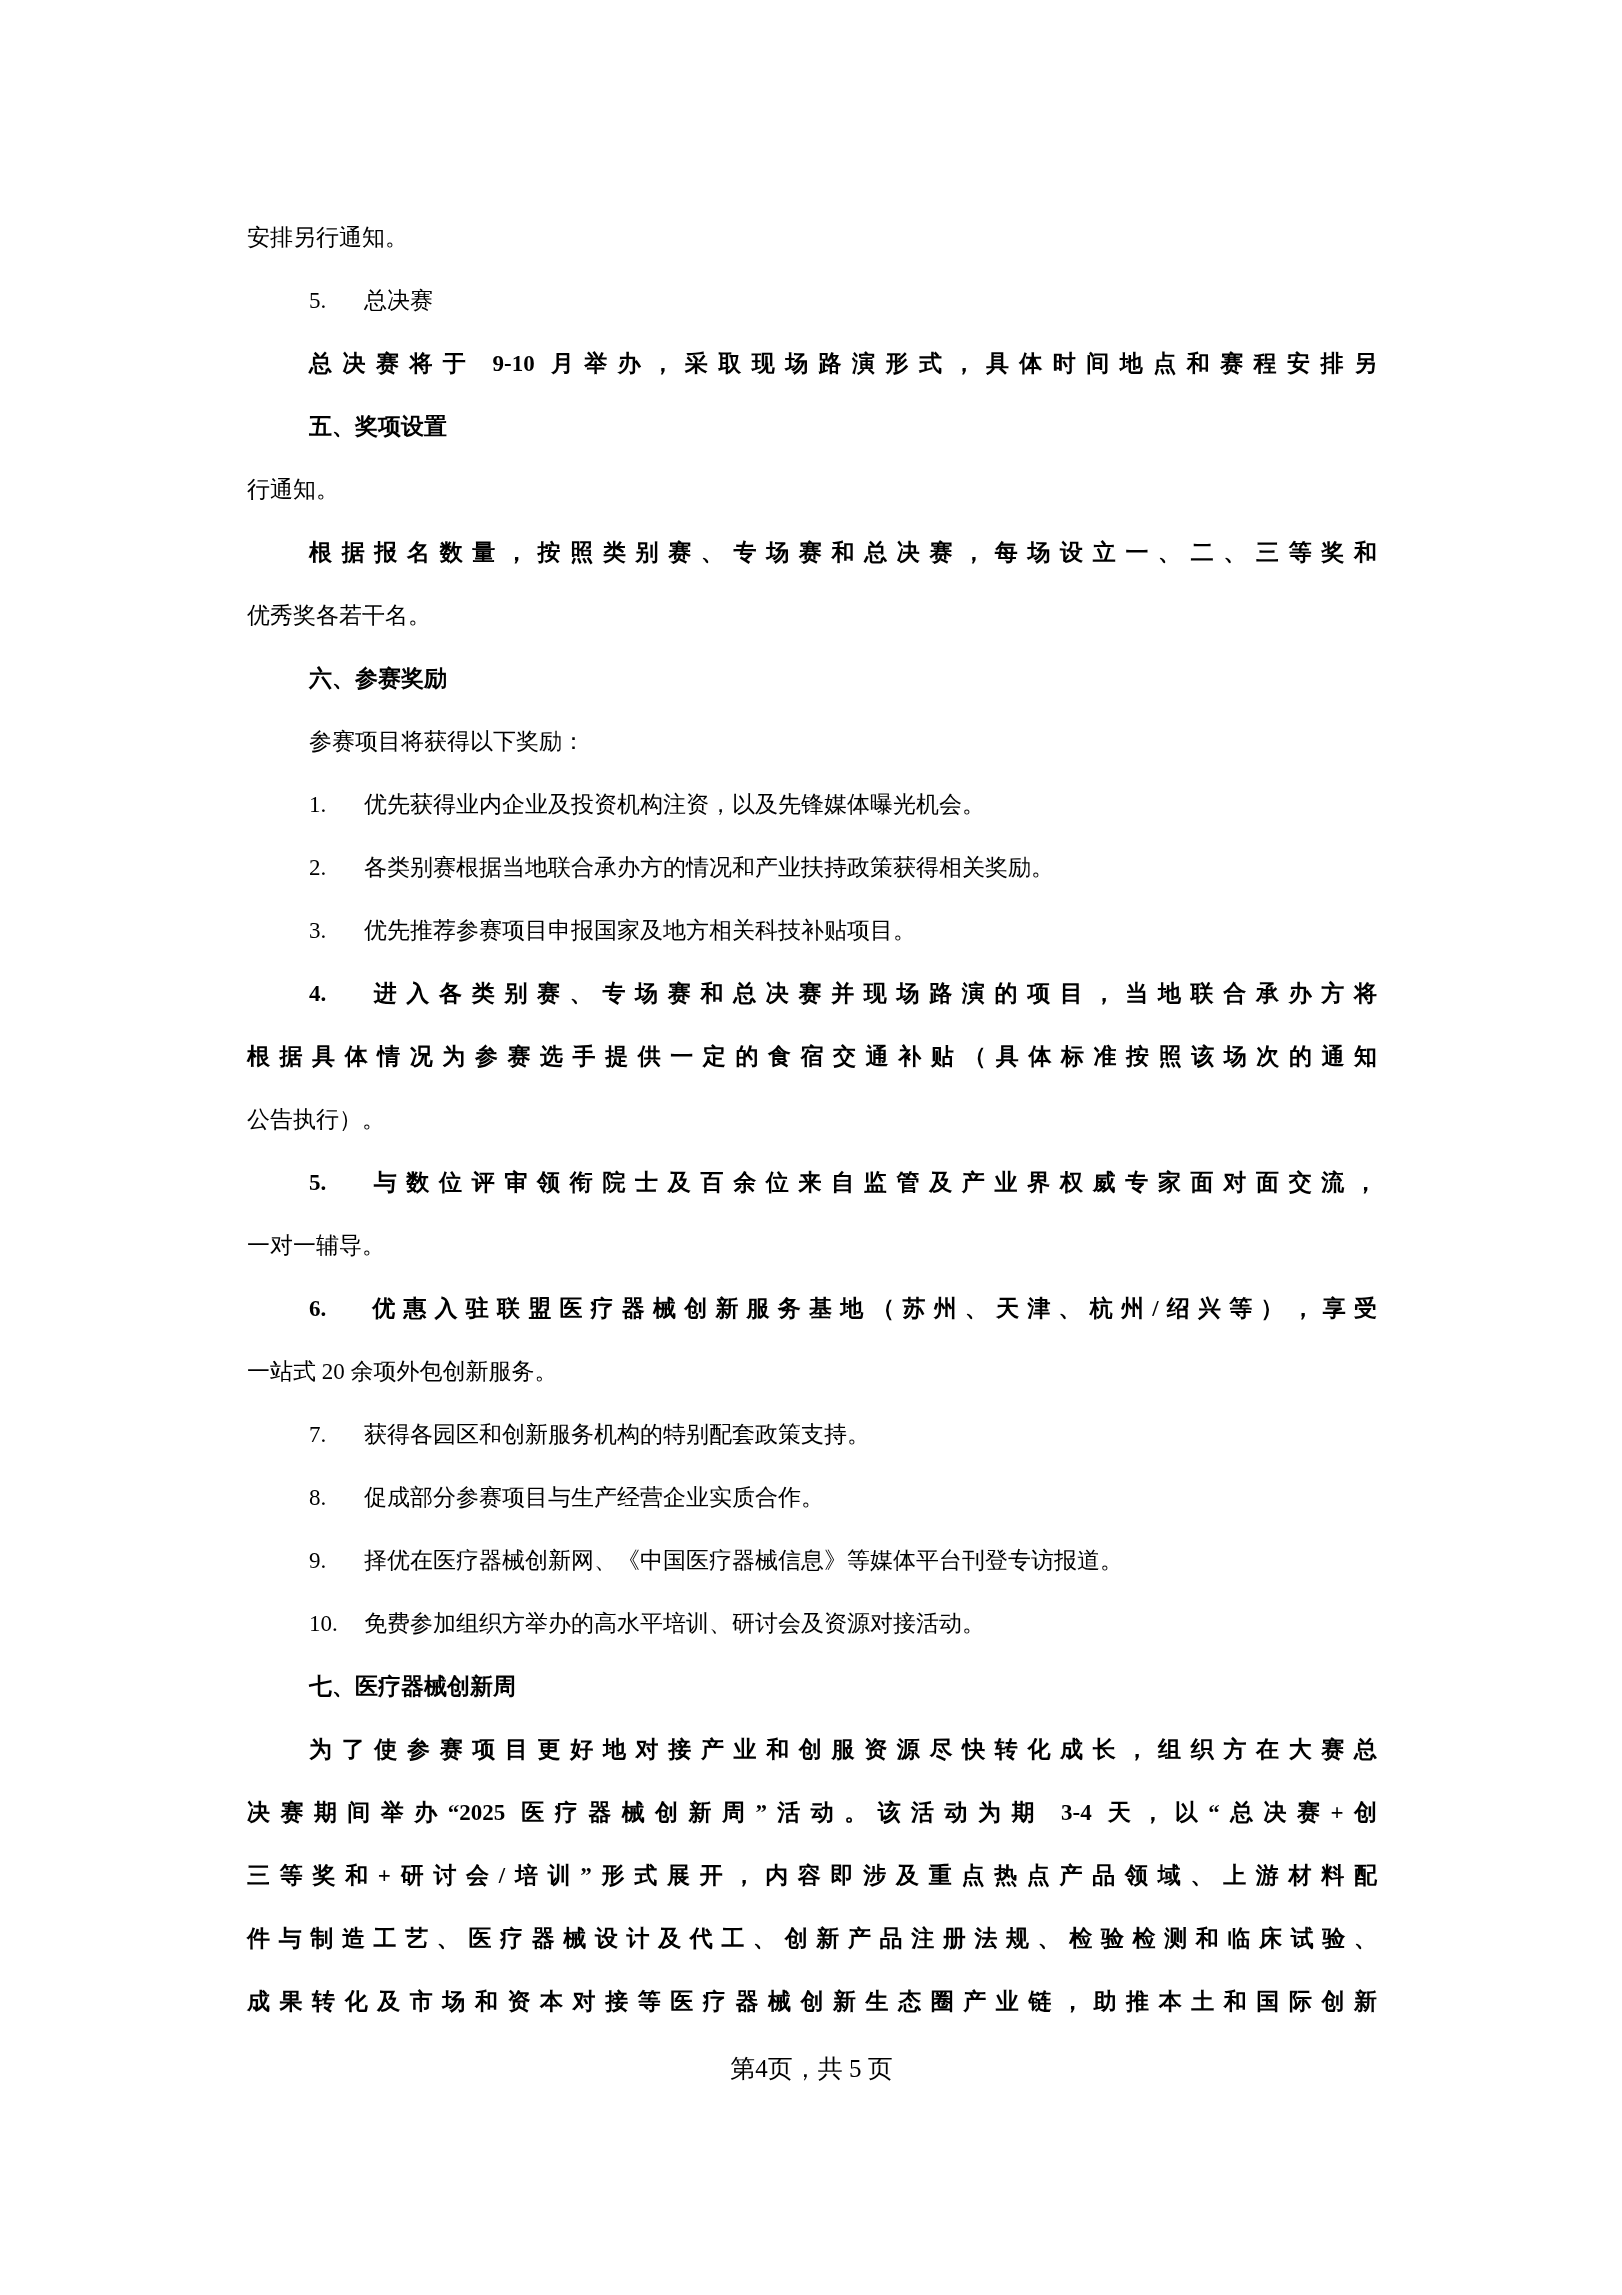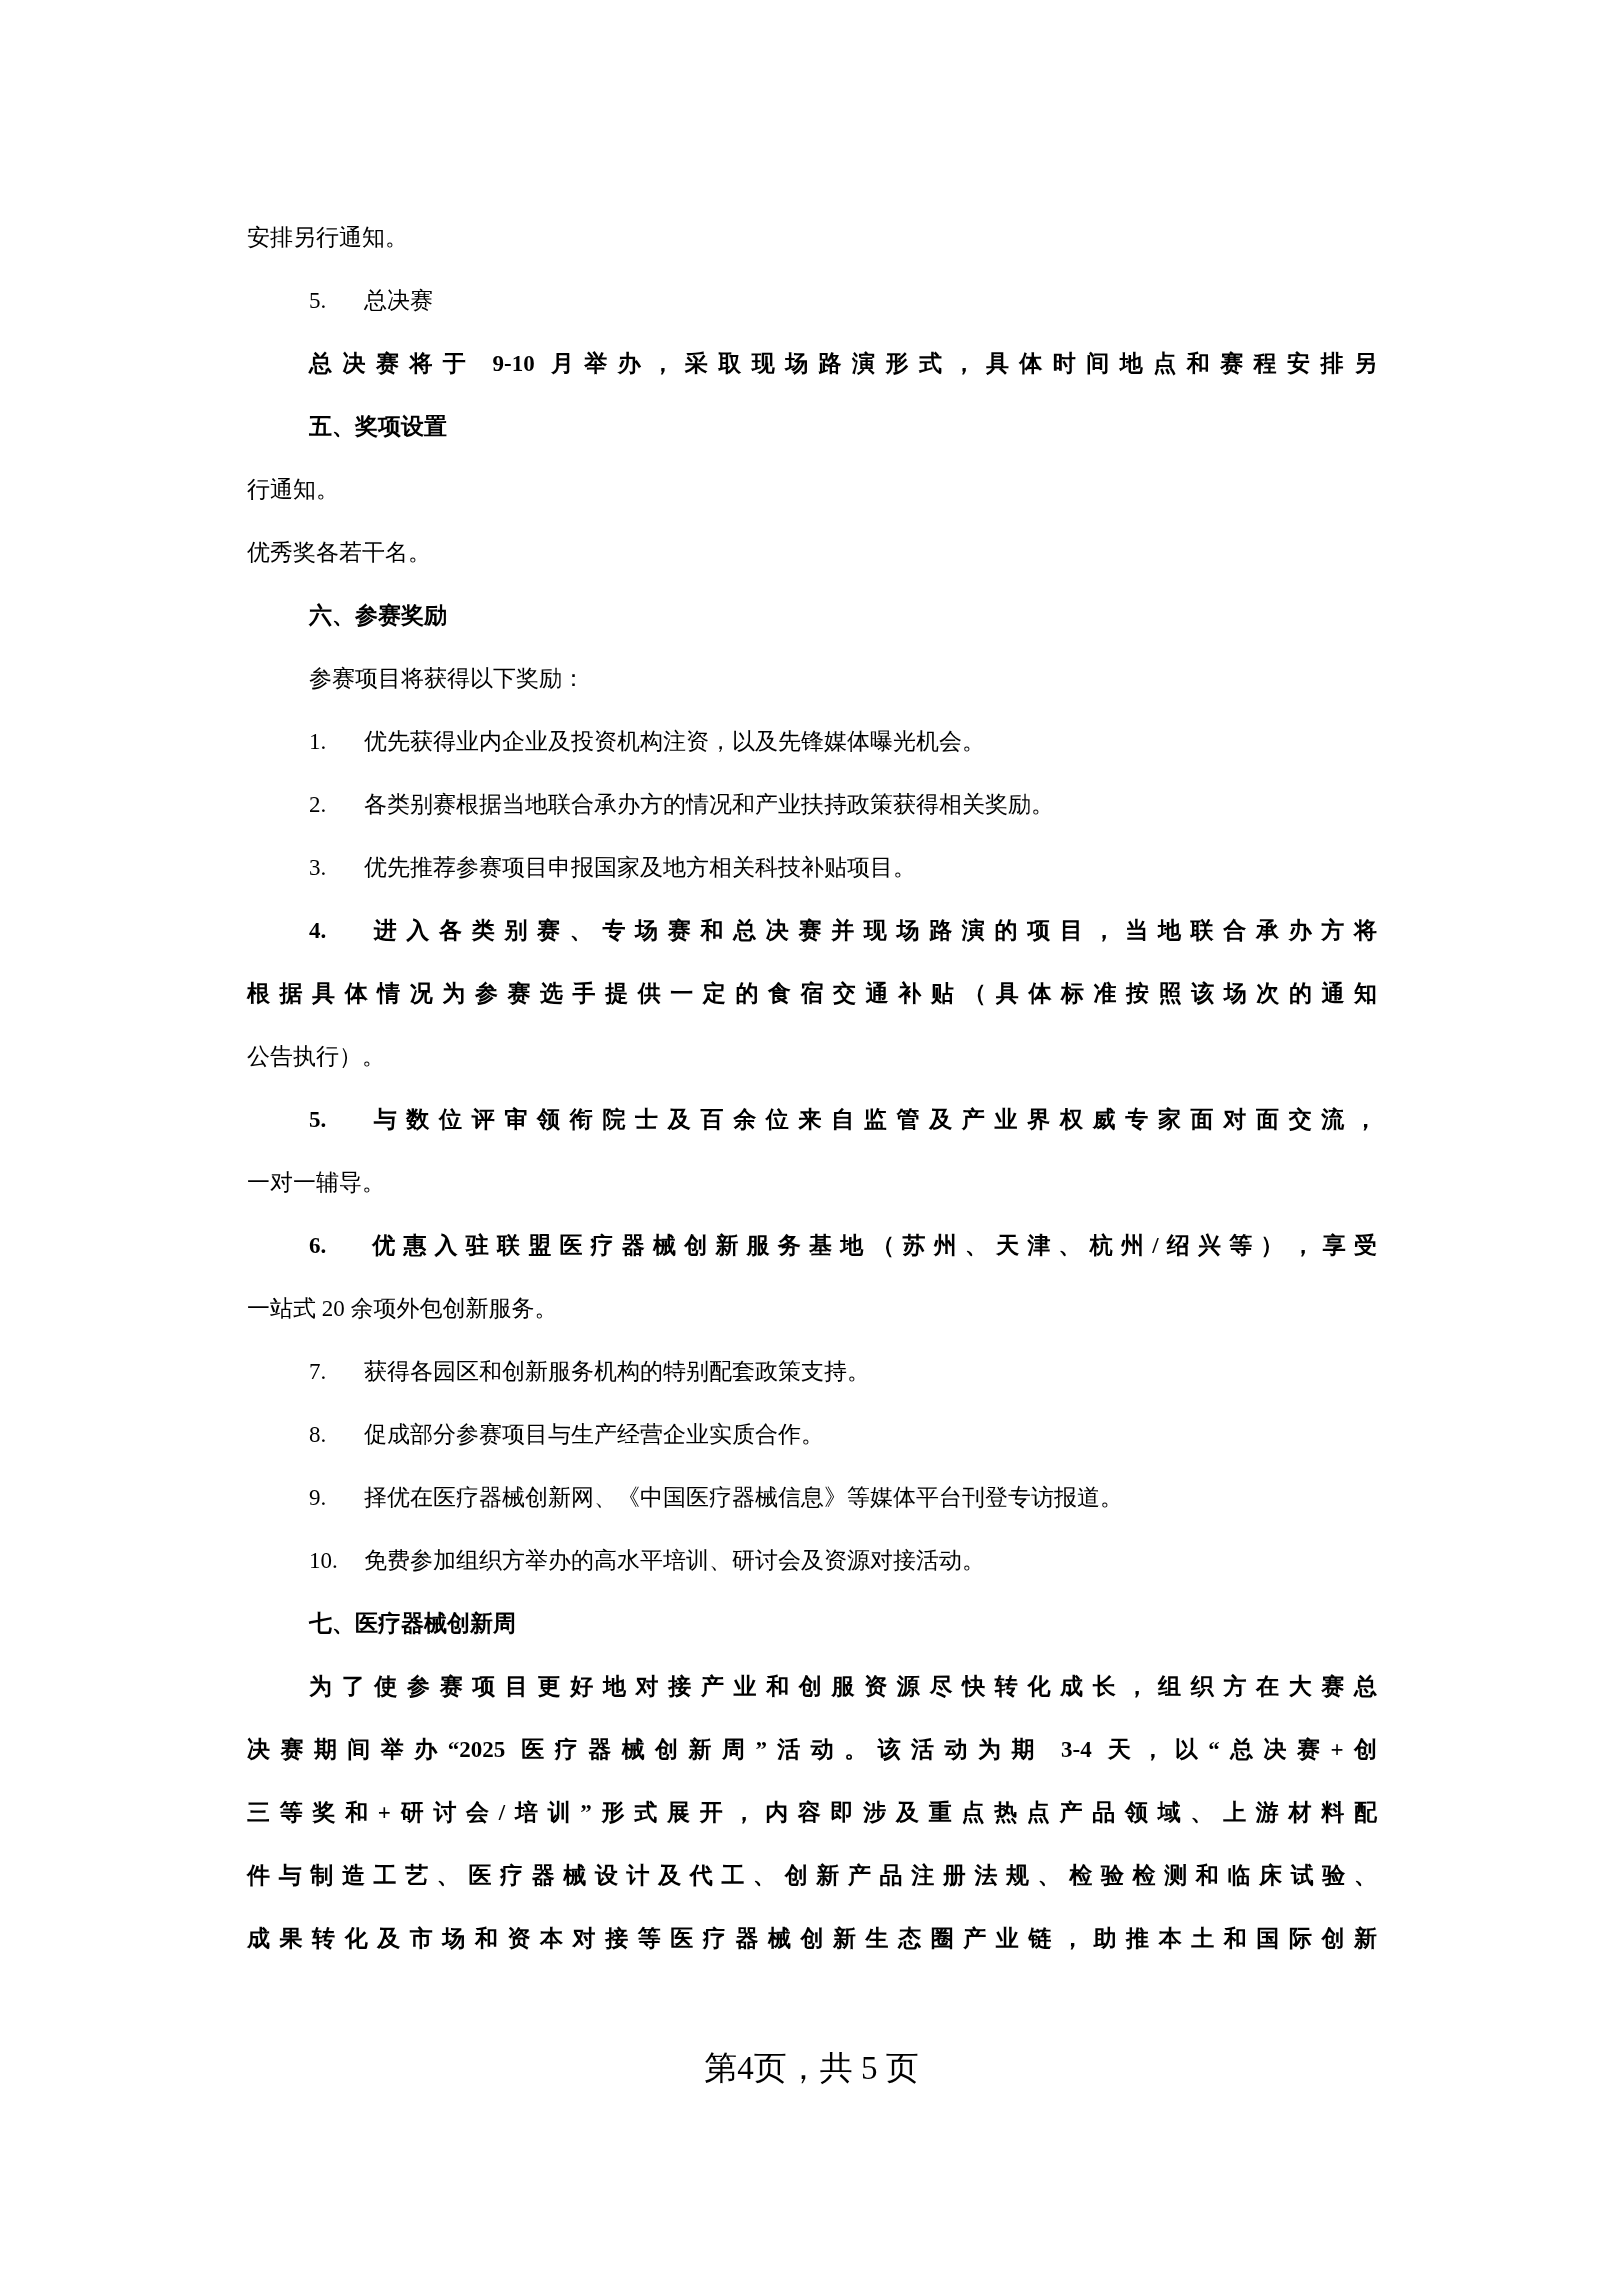--- a/index.html
+++ b/index.html
@@ -49,36 +49,37 @@
   .line.item .num {
     display: inline-block;
     width: 55px;
   }
   .footer {
     position: absolute;
     left: 0;
     top: 2053px;
     width: 1623px;
     text-align: center;
-    font-size: 33px;
+    font-size: 25px;
     line-height: 31px;
     font-family: "Liberation Serif", "DejaVu Serif", serif;
     color: #000000;
   }
 </style>
 </head>
 <body>
 
 <div class="page">
   <div class="content" id="content">
       <div class="line">安排另行通知。</div>
       <div class="line item"><span class="num">5.</span><span>总决赛</span></div>
       <div class="line first jf">总决赛将于 9-10 月举办，采取现场路演形式，具体时间地点和赛程安排另</div>
       <div class="line heading">五、奖项设置</div>
       <div class="line">行通知。</div>
+      <div class="line first jf">根据报名数量，按照类别赛、专场赛和总决赛，每场设立一、二、三等奖和</div>
       <div class="line">优秀奖各若干名。</div>
       <div class="line heading">六、参赛奖励</div>
       <div class="line first">参赛项目将获得以下奖励：</div>
       <div class="line item"><span class="num">1.</span><span>优先获得业内企业及投资机构注资，以及先锋媒体曝光机会。</span></div>
       <div class="line item"><span class="num">2.</span><span>各类别赛根据当地联合承办方的情况和产业扶持政策获得相关奖励。</span></div>
       <div class="line item"><span class="num">3.</span><span>优先推荐参赛项目申报国家及地方相关科技补贴项目。</span></div>
       <div class="line item jf"><span class="num">4.</span><span>进入各类别赛、专场赛和总决赛并现场路演的项目，当地联合承办方将</span></div>
       <div class="line jf">根据具体情况为参赛选手提供一定的食宿交通补贴（具体标准按照该场次的通知</div>
       <div class="line">公告执行）。</div>
       <div class="line item jf"><span class="num">5.</span><span>与数位评审领衔院士及百余位来自监管及产业界权威专家面对面交流，</span></div>

